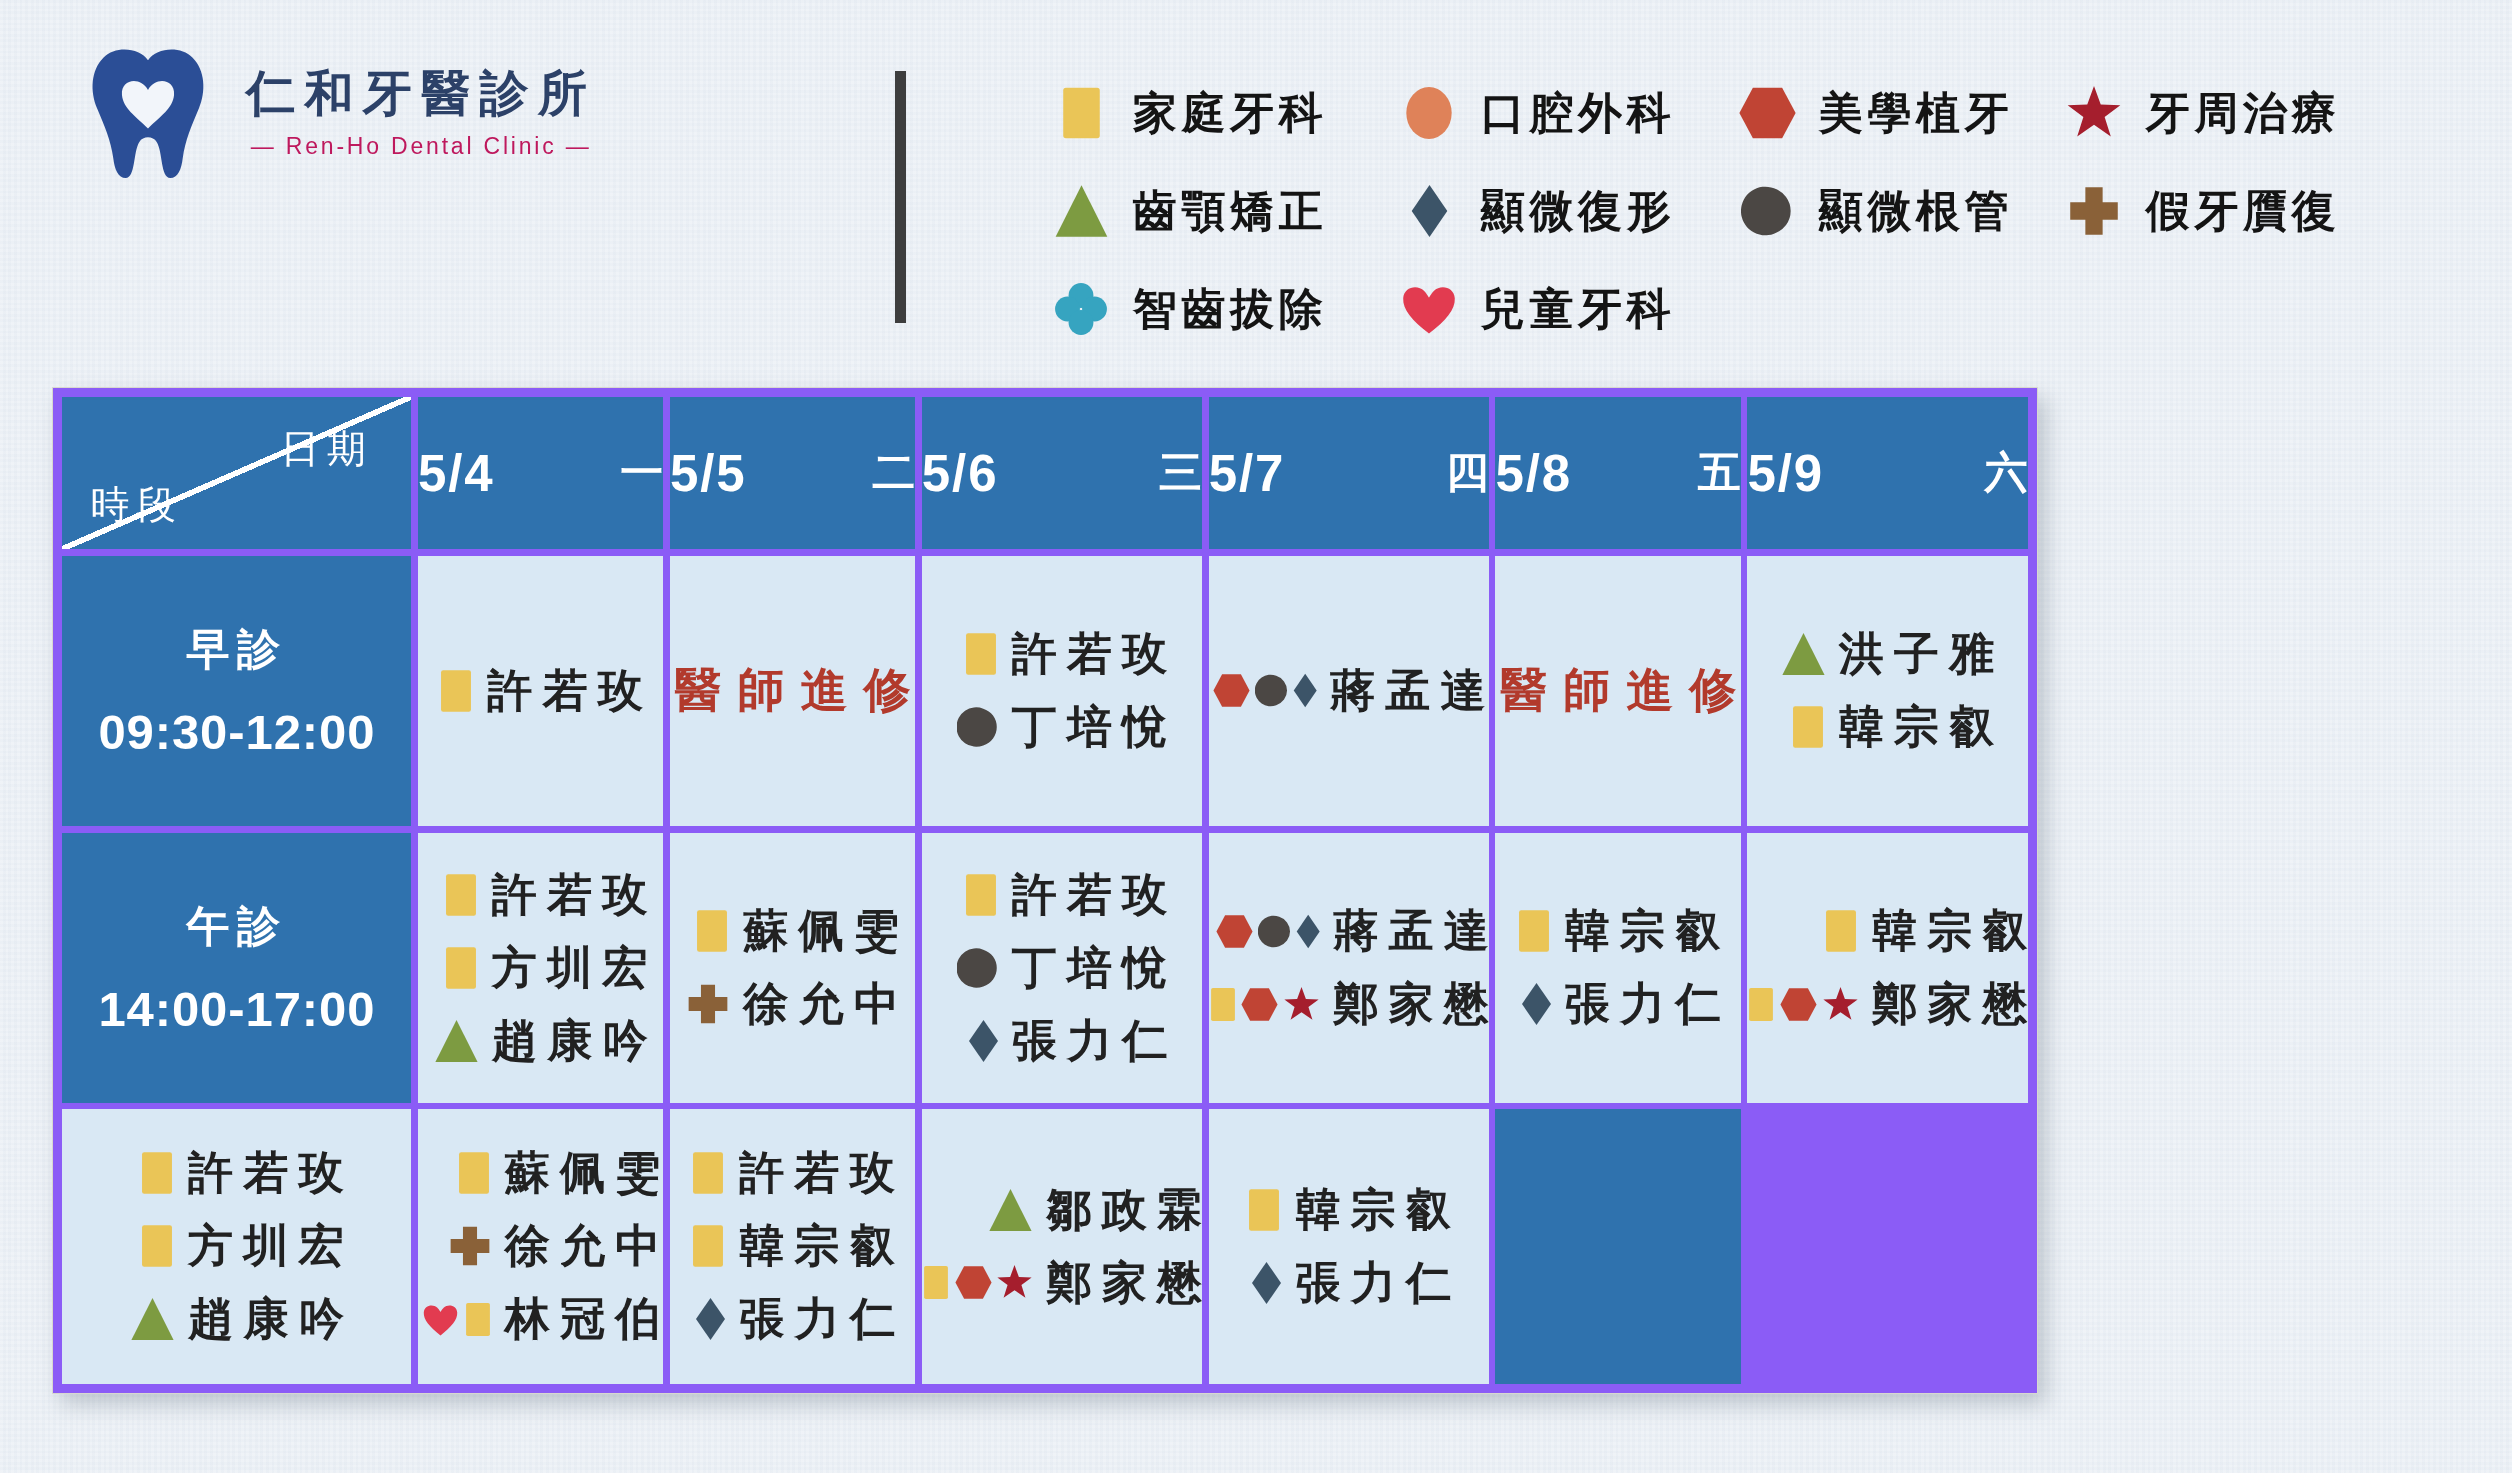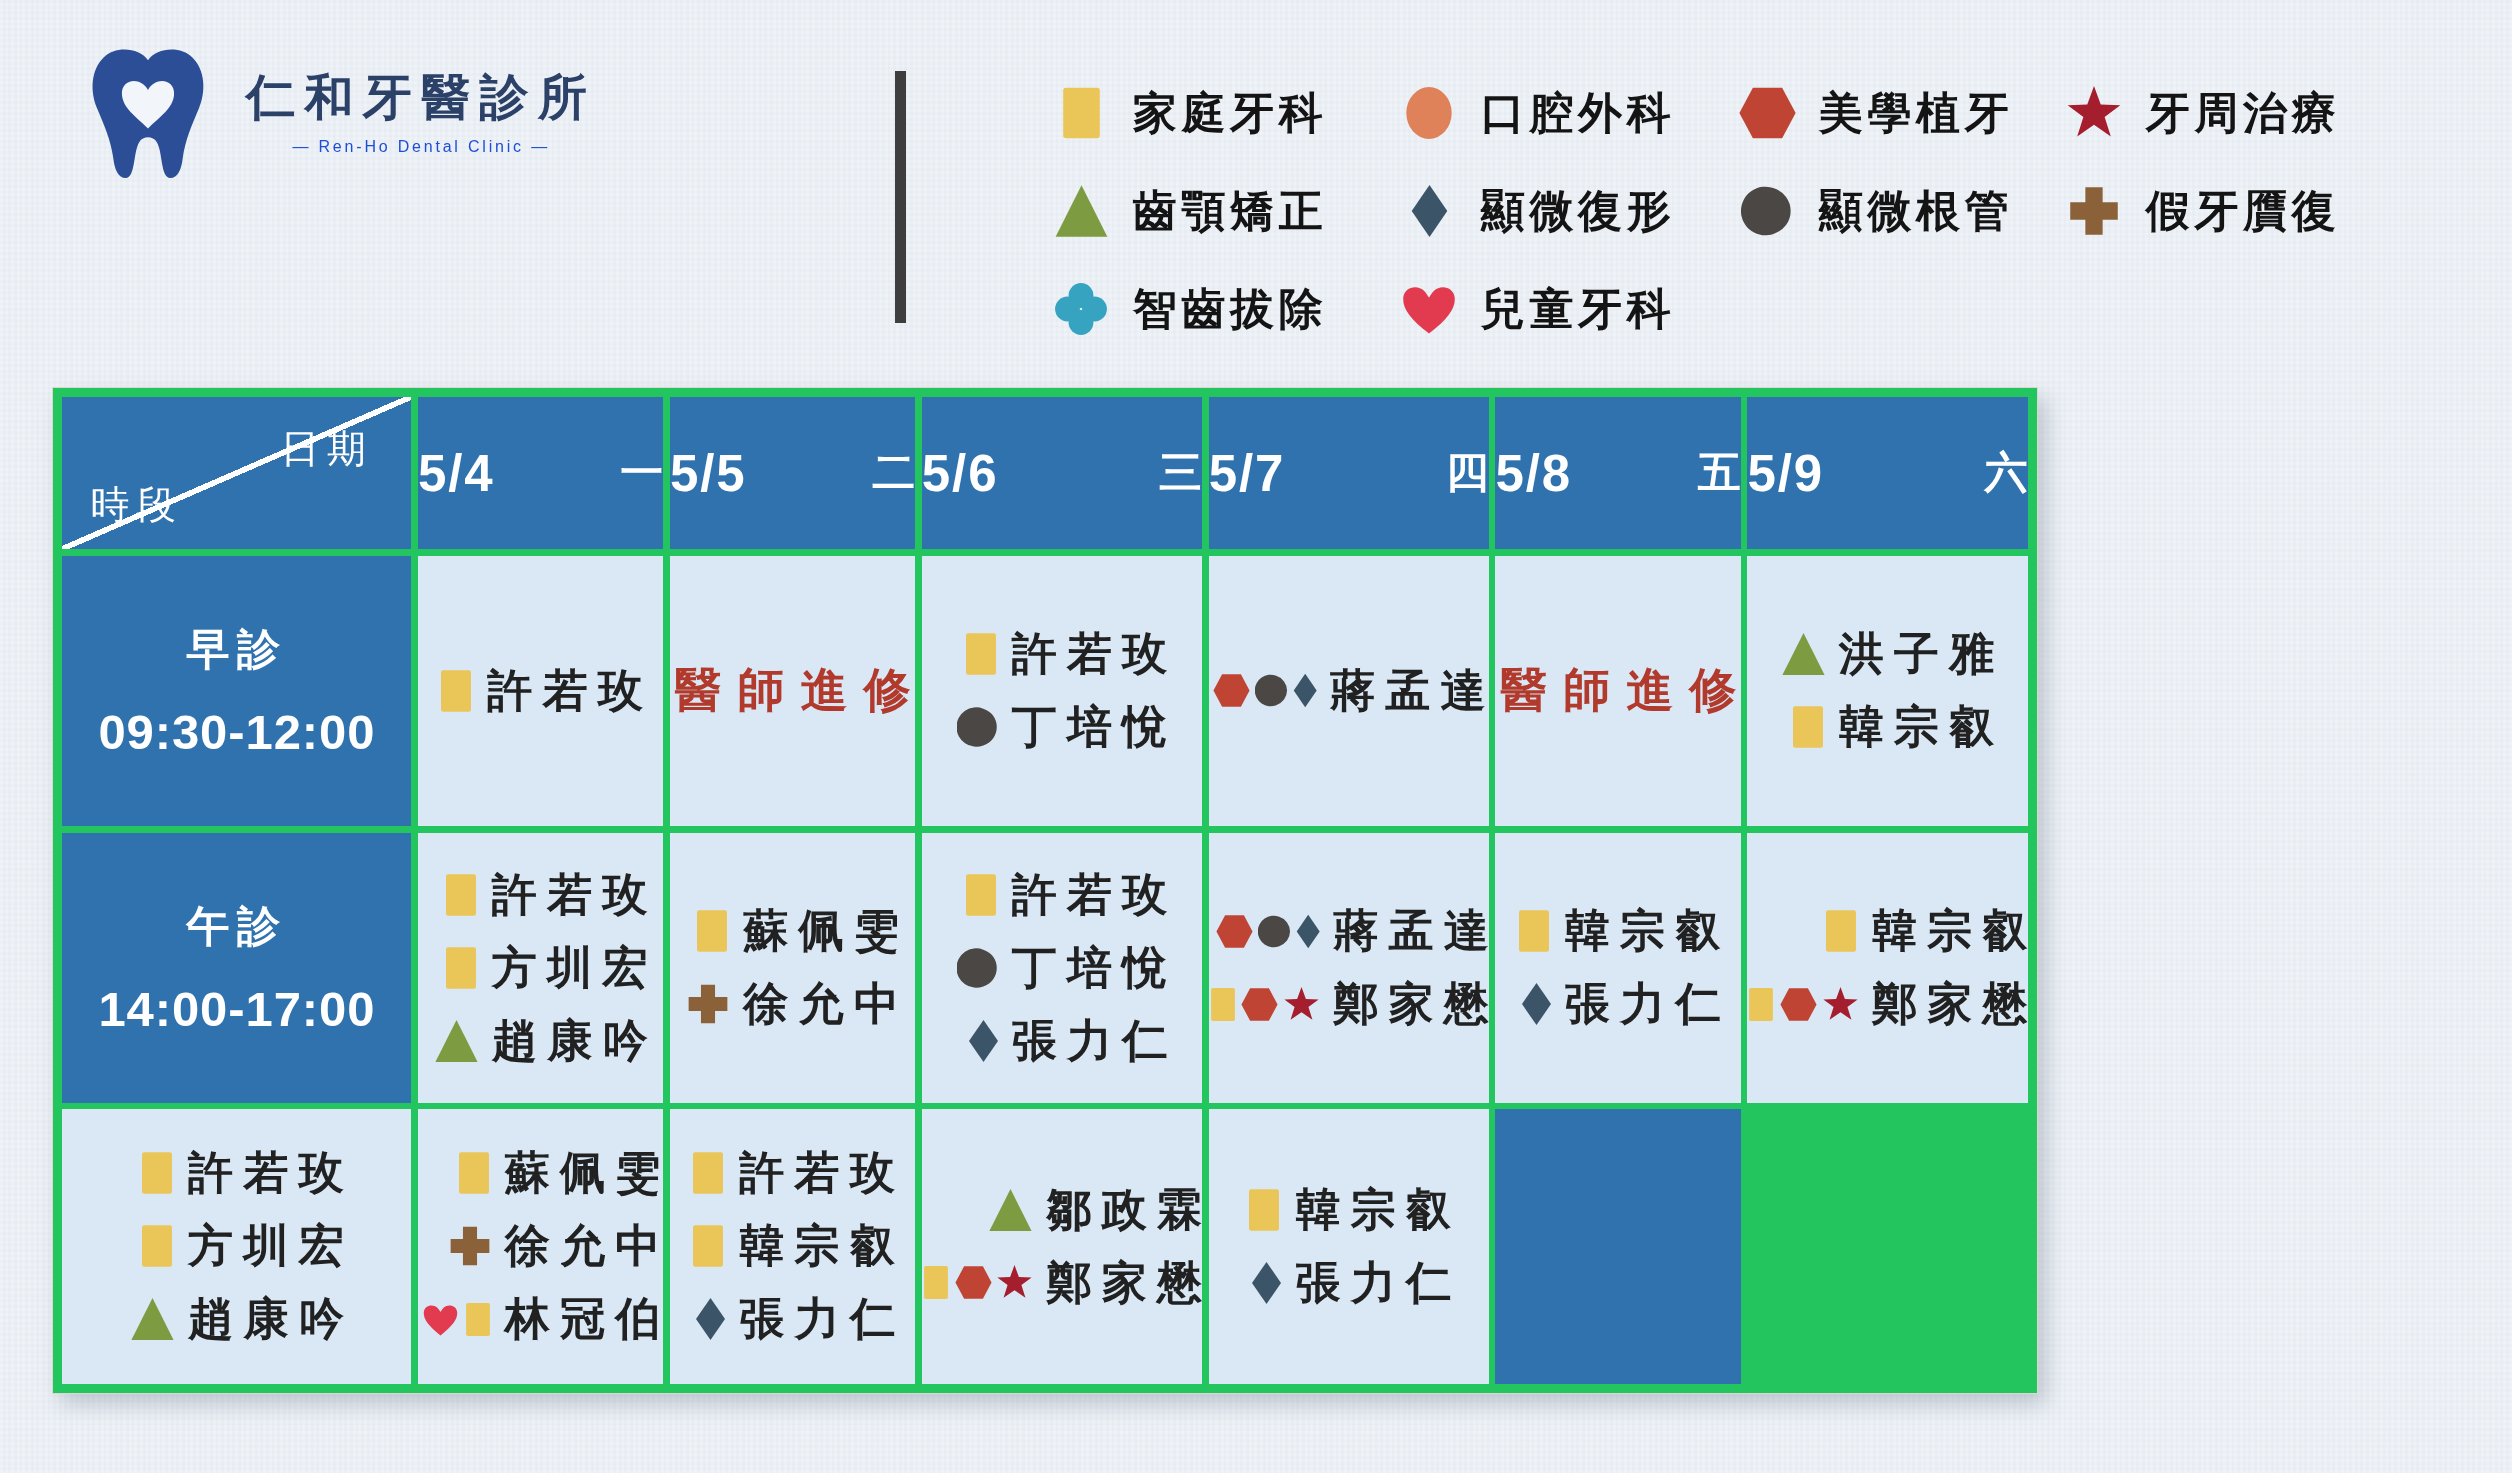--- a/index.html
+++ b/index.html
@@ -11,33 +11,33 @@
       repeating-linear-gradient(0deg, rgba(255,255,255,.06) 0 2.8px, rgba(188,204,220,.06) 2.8px 5.6px),
       #edf1f6;
     overflow:hidden;
   }
   .page{position:relative;width:2512px;height:1473px;}
 
   
   .brand{position:absolute;left:86px;top:43px;display:flex;align-items:center;gap:36px;justify-content:center;}
   .brand-logo svg{display:block;}
   .brand-title{font-size:49px;font-weight:600;color:#2c4168;letter-spacing:9.4px;line-height:1.1;}
-  .brand-sub{margin-top:13px;font-size:16px;font-weight:400;color:#1d4ed8;letter-spacing:2.8px;text-align:center;}
+  .brand-sub{margin-top:13px;font-size:23px;font-weight:400;color:#be185d;letter-spacing:2.8px;text-align:center;}
 
   
   .legend-divider{position:absolute;left:895px;top:71px;width:11.3px;height:252px;background:#3e3e3e;}
   .legend{position:absolute;left:1050px;top:64px;width:1362px;
     display:grid;grid-template-columns:348px 338px 327px 327px;grid-auto-rows:98px;}
   .legend-item{display:flex;align-items:center;gap:20.7px;}
   .legend-icon{width:62px;display:flex;justify-content:center;align-items:center;}
   .legend-label{font-size:44px;font-weight:700;color:#141414;letter-spacing:4.7px;white-space:nowrap;}
 
   
   .schedule{position:absolute;left:52px;top:387px;width:1986px;height:1007px;
-    box-sizing:border-box;background:#22c55e;border:1.9px solid #d8d8d0;padding:9.4px;
+    box-sizing:border-box;background:#8b5cf6;border:1.9px solid #d8d8d0;padding:9.4px;
     box-shadow:9.4px 11.3px 20.7px rgba(100,115,130,.35);}
   .grid{display:grid;width:100%;height:100%;
     grid-template-columns:349px repeat(6,1fr);
     grid-template-rows:152px 270px 270px 1fr;
     gap:6.6px;}
   .hcell{background:#2f72ae;color:#fff;display:flex;align-items:center;justify-content:center;}
   .day-cell{gap:43px;justify-content:space-between;}
   .day-date{font-size:51px;font-weight:700;letter-spacing:1.9px;}
   .day-dow{font-size:43px;font-weight:600;}
   .corner{position:relative;background-color:#2f72ae;

